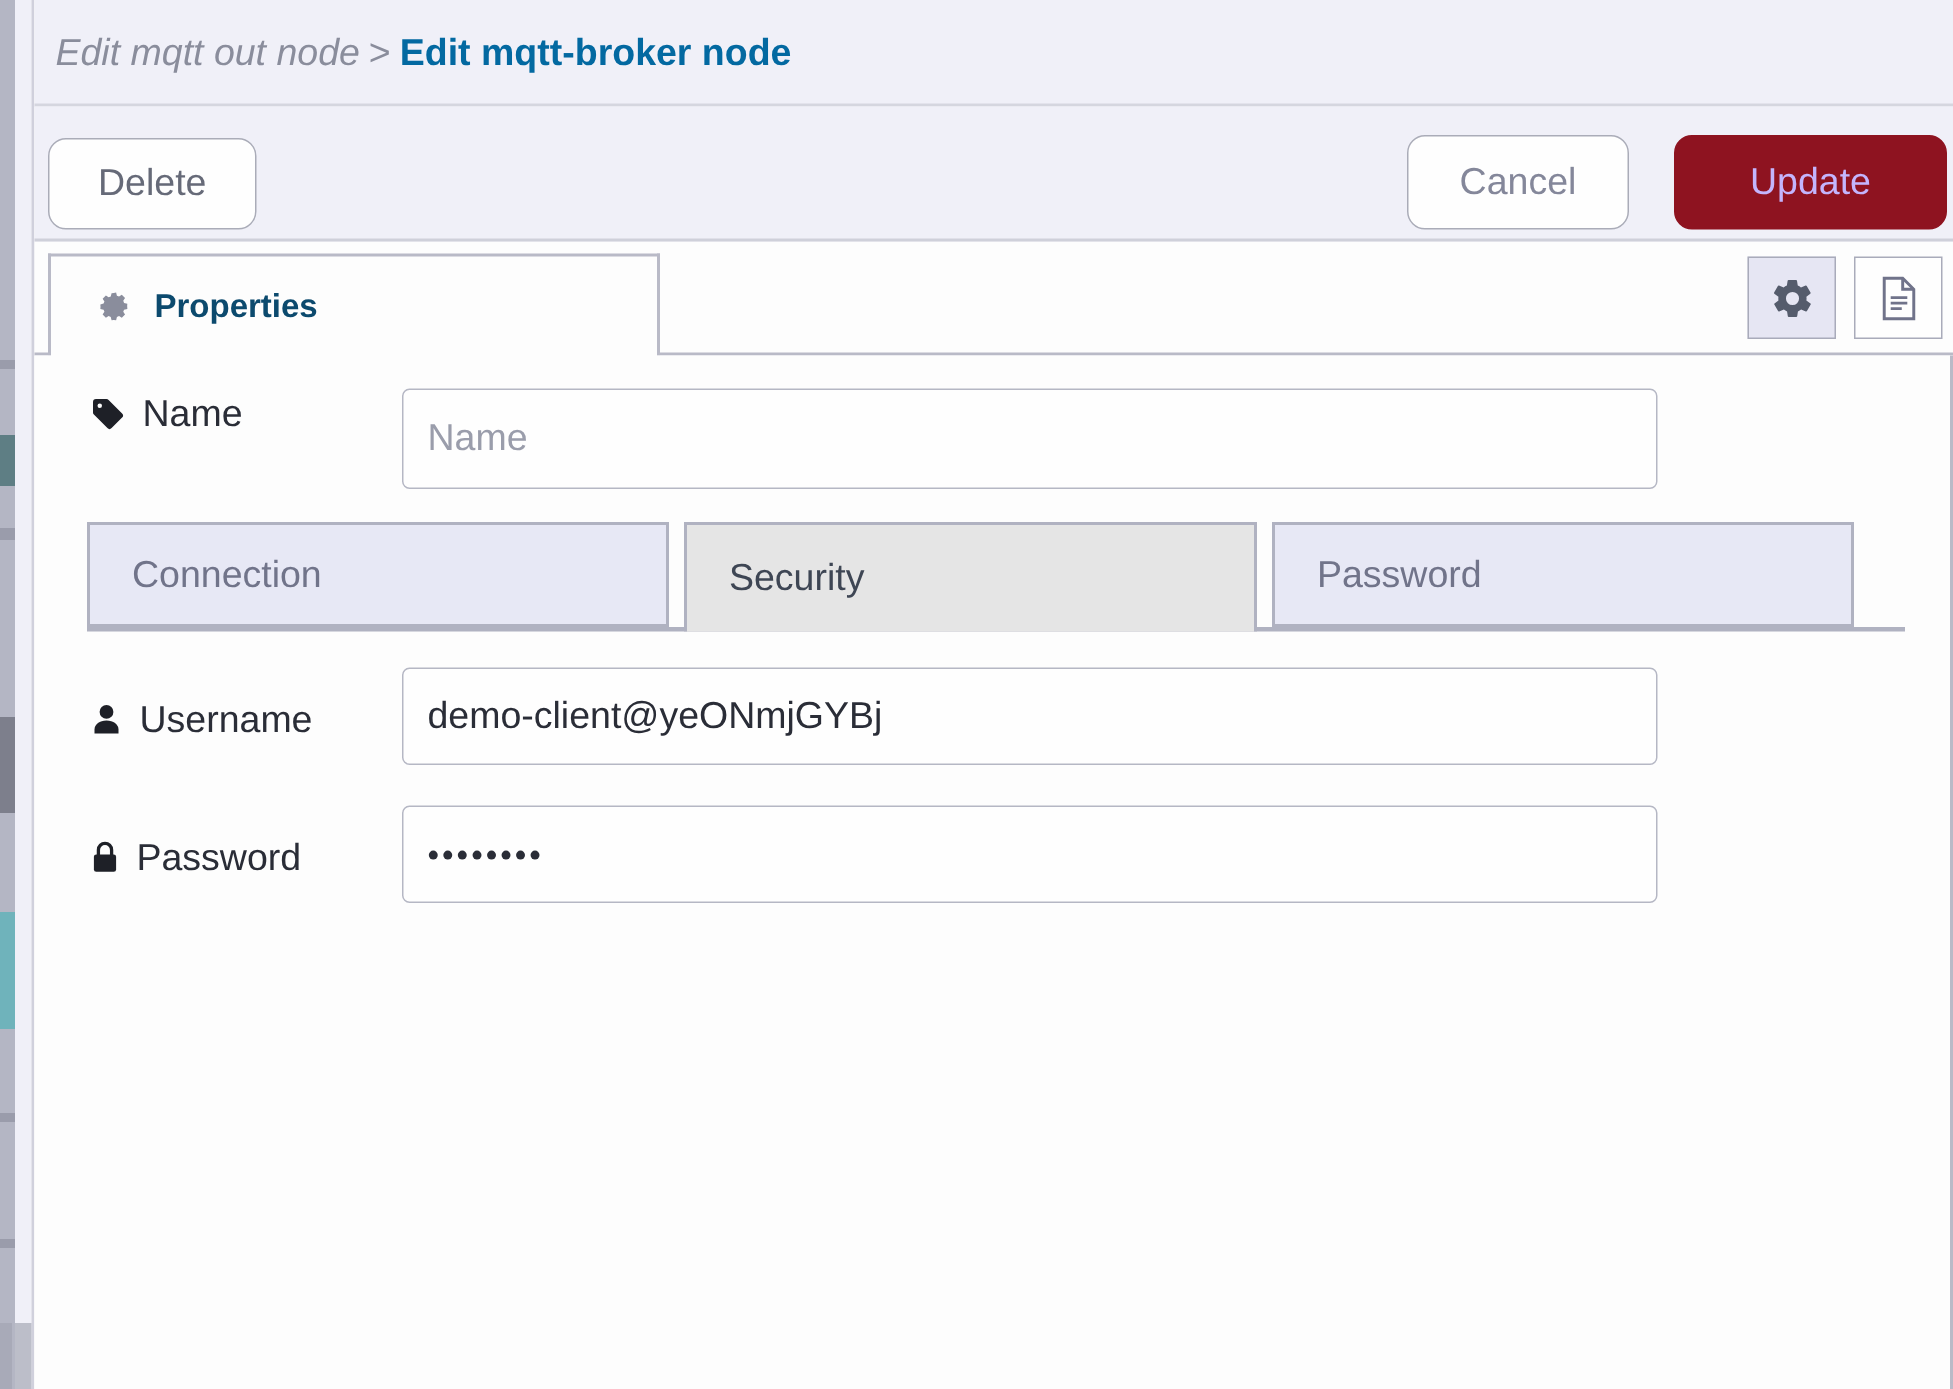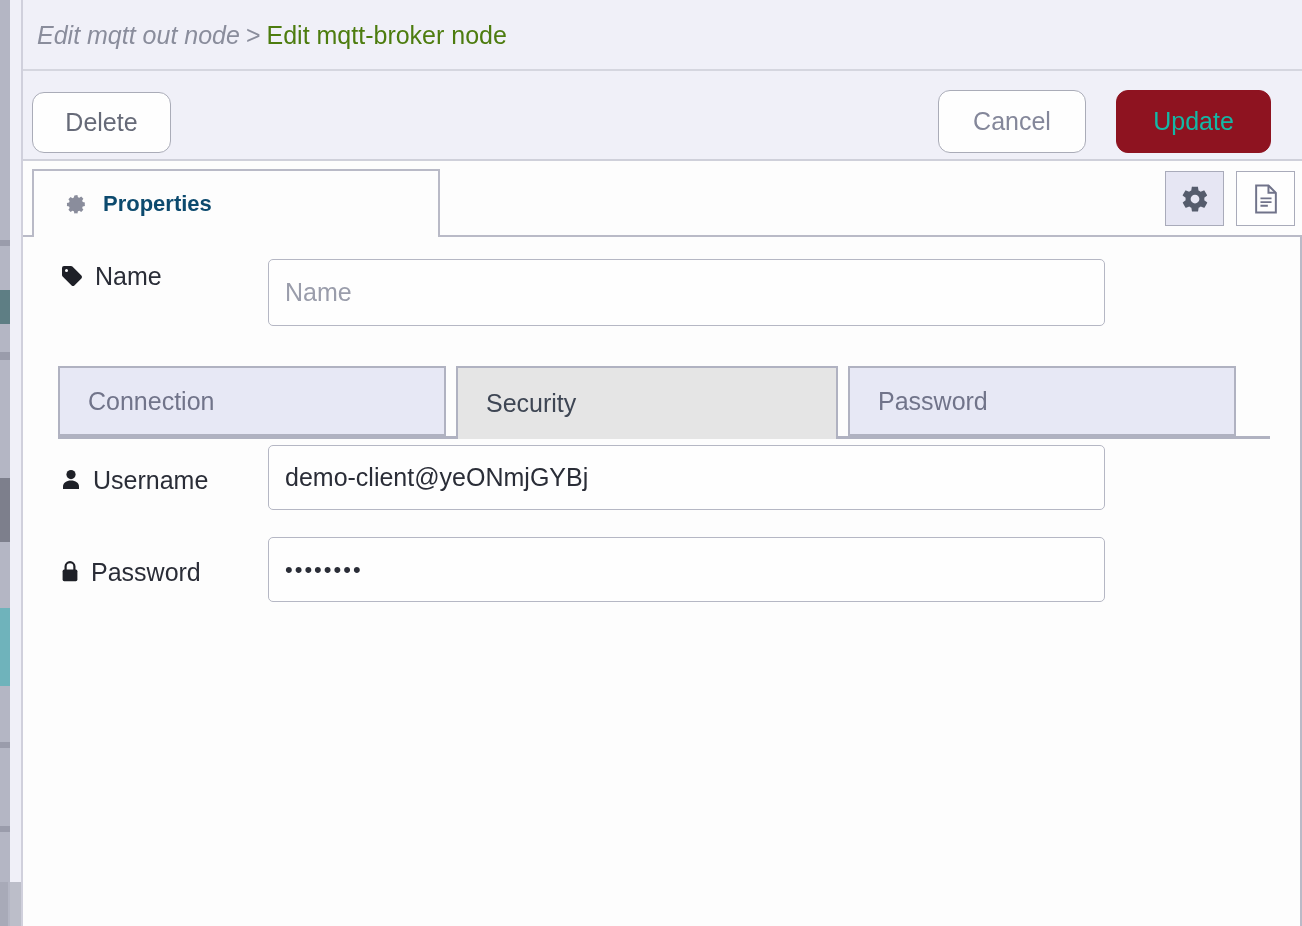--- a/index.html
+++ b/index.html
@@ -78,21 +78,21 @@
   .breadcrumb {
     position: absolute;
     left: 14px;
     top: 20px;
     font-size: 25px;
     line-height: 30px;
     white-space: nowrap;
   }
   .crumb-parent { color: #8a8d9c; font-weight: 400; font-style: italic; }
   .crumb-sep    { color: #8a8d9c; font-weight: 400; padding: 0 6px; }
-  .crumb-current{ color: #4d7c0f; font-weight: 400; }
+  .crumb-current{ color: #0369a1; font-weight: 700; }
 
   
   .dialog-toolbar {
     position: absolute;
     left: 0; top: 71px;
     width: 1279px;
     height: 90px;
     background: #f0f0f8;
     border-bottom: 2px solid #cfd0da;
     box-sizing: border-box;
@@ -120,24 +120,24 @@
   .btn-cancel {
     left: 915px; top: 19px;
     width: 148px; height: 63px;
     background: #fefefe;
     border: 1px solid #aaacb8;
     color: #84879a;
     font-size: 25px;
   }
   .btn-update {
     left: 1093px; top: 19px;
-    width: 155px; height: 63px;
+    width: 182px; height: 63px;
     background: #8e1320;
     border: 1px solid #8e1320;
-    color: #14b8a6;
+    color: #c4b5fd;
     font-size: 25px;
   }
 
   
   .tabstrip {
     position: absolute;
     left: 0; top: 161px;
     width: 1279px;
     height: 76px;
   }
@@ -256,21 +256,21 @@
   .field-username { left: 245px; top: 0px;   width: 837px; height: 65px; }
   .field-password { left: 245px; top: 0px;   width: 837px; height: 65px; letter-spacing: 2px; font-size: 22px; }
 
   .row-name     { top: 4px;   width: 1279px; }
   .row-username { top: 208px; width: 1279px; }
   .row-password { top: 300px; width: 1279px; }
 
   
   .subtabs {
     position: absolute;
-    left: 0; top: 129px;
+    left: 0; top: 111px;
     width: 1279px;
     height: 76px;
   }
   .subtabs-baseline {
     position: absolute;
     left: 35px; top: 70px;
     width: 1212px; height: 3px;
     background: #b0b2c1;
   }
   .subtab {

